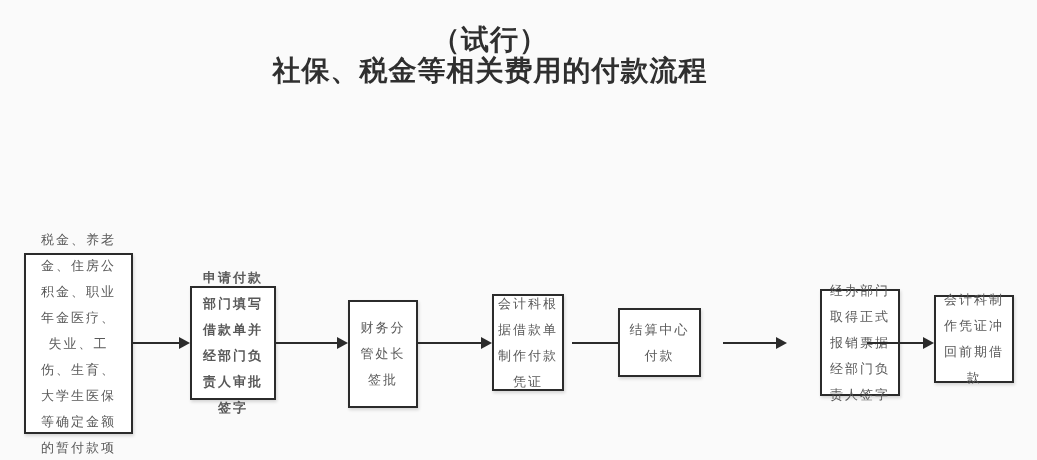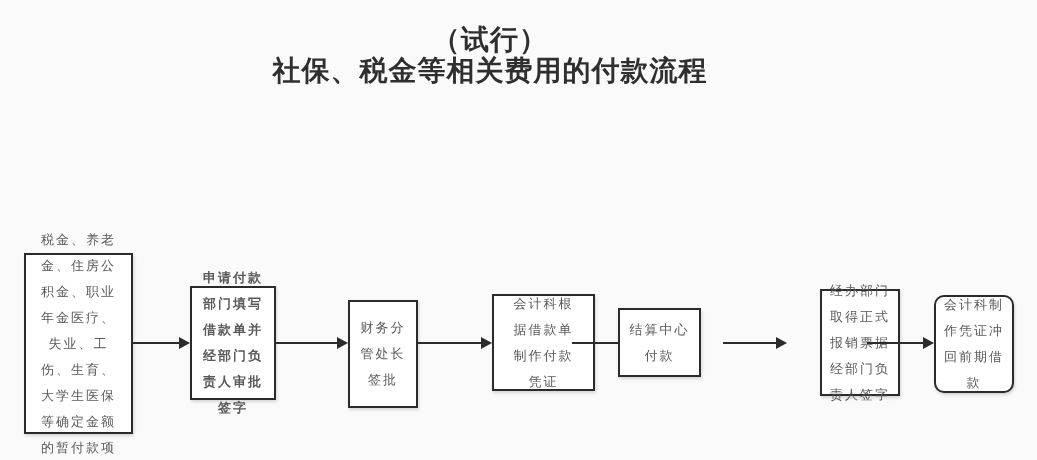--- a/index.html
+++ b/index.html
@@ -63,24 +63,24 @@
     width: 0;
     height: 0;
     border-left: 11px solid var(--arrow, #2b2b2b);
     border-top: 6px solid transparent;
     border-bottom: 6px solid transparent;
   }
   
   .b1 { left: 24px;  top: 253px; width: 109px; height: 181px; }
   .b2 { left: 190px; top: 286px; width: 86px;  height: 114px; font-weight: bold; }
   .b3 { left: 348px; top: 300px; width: 70px;  height: 108px;  }
-  .b4 { left: 492px; top: 294px; width: 103px;  height: 97px;  }
+  .b4 { left: 492px; top: 294px; width: 72px;  height: 97px;  }
   .b5 { left: 618px; top: 308px; width: 83px;  height: 69px;  }
   .b6 { left: 787px; top: 289px; width: 80px;  height: 107px; margin-left: 33px; }
-  .b7 { left: 934px; top: 295px; width: 80px;  height: 98px; border-radius: 10px;  }
+  .b7 { left: 934px; top: 295px; width: 80px;  height: 88px;  }
   
   .a1 { left: 133px; width: 46px; }
   .a2 { left: 276px; width: 61px; }
   .a3 { left: 418px; width: 63px; }
   .a4 { left: 572px; width: 57px; }
   .a5 { left: 723px; width: 53px; }
   .a6 { left: 867px; width: 56px; }
 </style>
 </head>
 <body>

